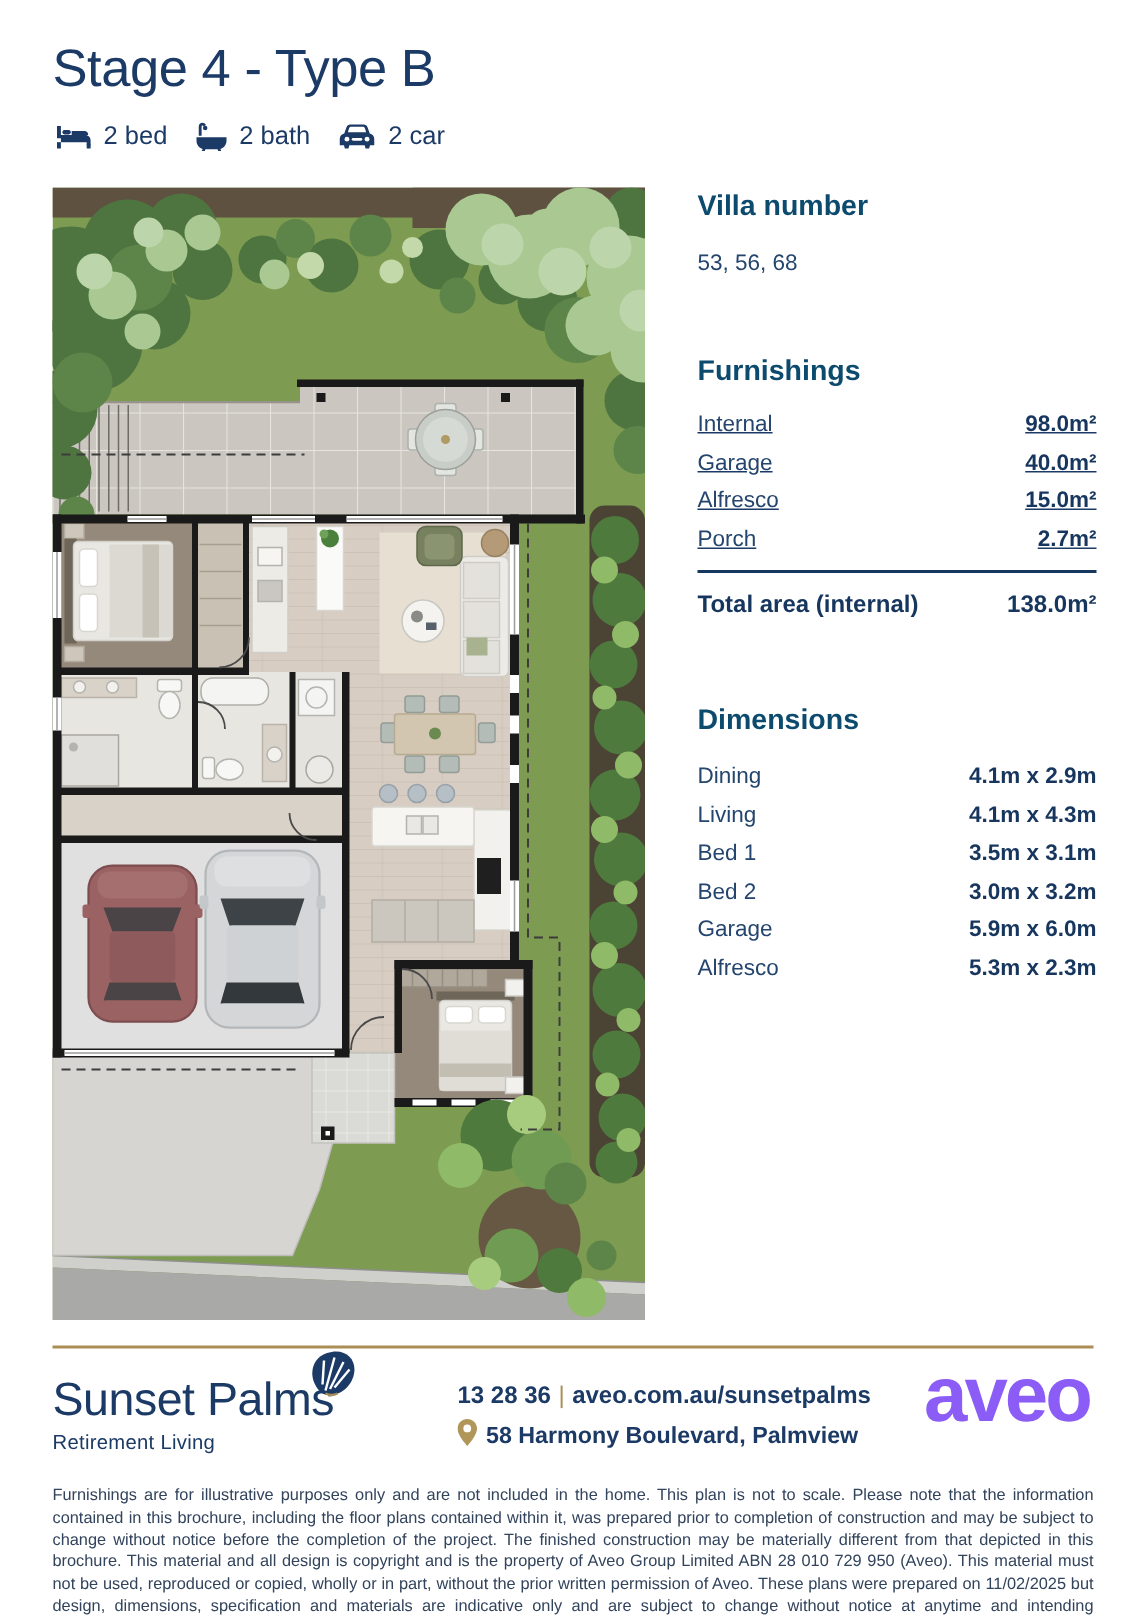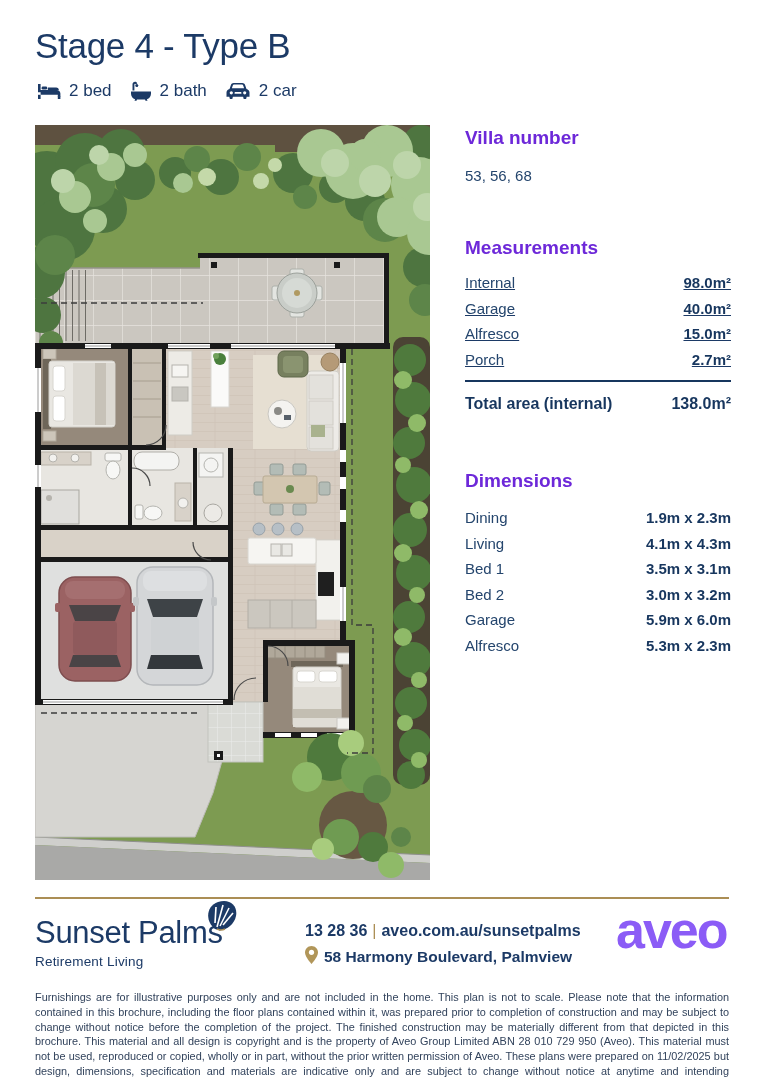--- a/index.html
+++ b/index.html
@@ -5,21 +5,21 @@
   html,body{margin:0;padding:0;background:#ffffff;}
   .page{position:relative;width:740px;height:1080px;background:#fff;overflow:hidden;
         font-family:"Liberation Sans","DejaVu Sans",sans-serif;color:#1c3a66;border-radius:11px;}
   .page-title{position:absolute;left:35px;top:26px;font-size:35px;font-weight:500;
         letter-spacing:-.3px;color:#1c3a66;}
   .features{position:absolute;left:37px;top:81px;display:flex;gap:18px;align-items:center;}
   .feature{display:flex;align-items:center;gap:8px;font-size:17px;font-weight:500;color:#1c3a66;}
   .feature svg{display:block;}
   .plan-wrap{position:absolute;left:35px;top:125px;width:395px;height:755px;}
   .panel{position:absolute;left:465px;top:127px;width:266px;}
-  .panel h3{margin:0;font-size:19px;font-weight:700;color:#6d28d9;}
+  .panel h3{margin:0;font-size:19px;font-weight:700;color:#0c4a6e;}
   .villa-numbers{position:absolute;top:40px;left:0;font-size:15px;color:#24456d;}
   .meas-head{position:absolute;top:110px;left:0;}
   .meas-rows{position:absolute;top:143px;left:0;right:0;text-decoration:underline;}
   .row{display:flex;justify-content:space-between;height:25.5px;align-items:center;
        font-size:15px;color:#24456d;}
   .row .val{font-weight:700;color:#17365e;}
   .total-rule{position:absolute;top:253px;left:0;right:0;border-top:2px solid #17365e;}
   .total-row{position:absolute;top:268px;left:0;right:0;display:flex;justify-content:space-between;
        font-size:16px;font-weight:700;color:#17365e;}
   .dims-head{position:absolute;top:343px;left:0;}
@@ -441,21 +441,21 @@
       <path d="M317,224 V500 H338 V628 H312"></path>
       <path d="M6,588 H166"></path>
     </g>
   </svg>
   </div>
 
   <div class="panel">
     <h3>Villa number</h3>
     <div class="villa-numbers">53, 56, 68</div>
 
-    <h3 class="meas-head" style="position:absolute;">Measurements</h3>
+    <h3 class="meas-head" style="position:absolute;">Furnishings</h3>
     <div class="meas-rows">
       <div class="row">
         <span>Internal</span>
         <span class="val">98.0m²</span>
       </div>
       <div class="row">
         <span>Garage</span>
         <span class="val">40.0m²</span>
       </div>
       <div class="row">
@@ -470,21 +470,21 @@
     <div class="total-rule"></div>
     <div class="total-row">
       <span>Total area (internal)</span>
       <span>138.0m²</span>
     </div>
 
     <h3 class="dims-head" style="position:absolute;">Dimensions</h3>
     <div class="dim-rows">
       <div class="row">
         <span>Dining</span>
-        <span class="val">1.9m x 2.3m</span>
+        <span class="val">4.1m x 2.9m</span>
       </div>
       <div class="row">
         <span>Living</span>
         <span class="val">4.1m x 4.3m</span>
       </div>
       <div class="row">
         <span>Bed 1</span>
         <span class="val">3.5m x 3.1m</span>
       </div>
       <div class="row">

